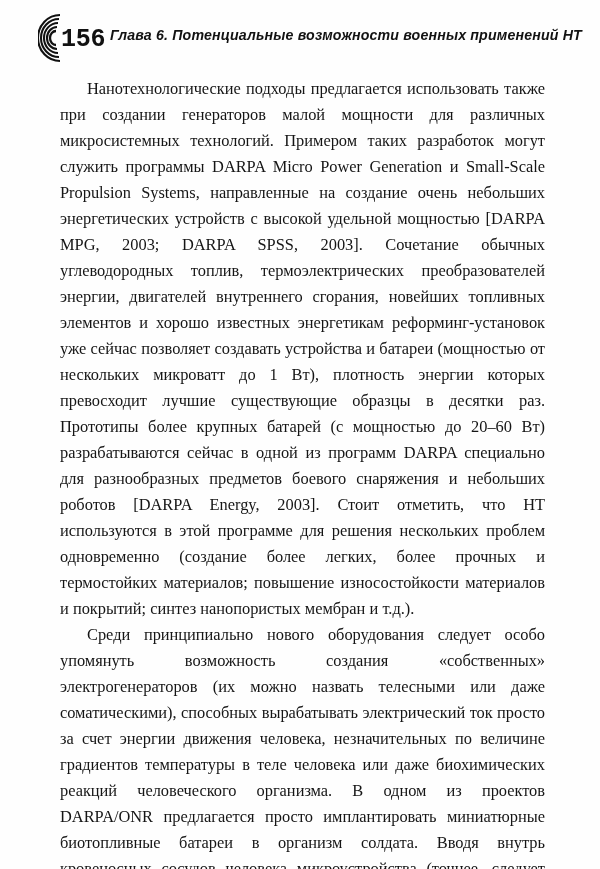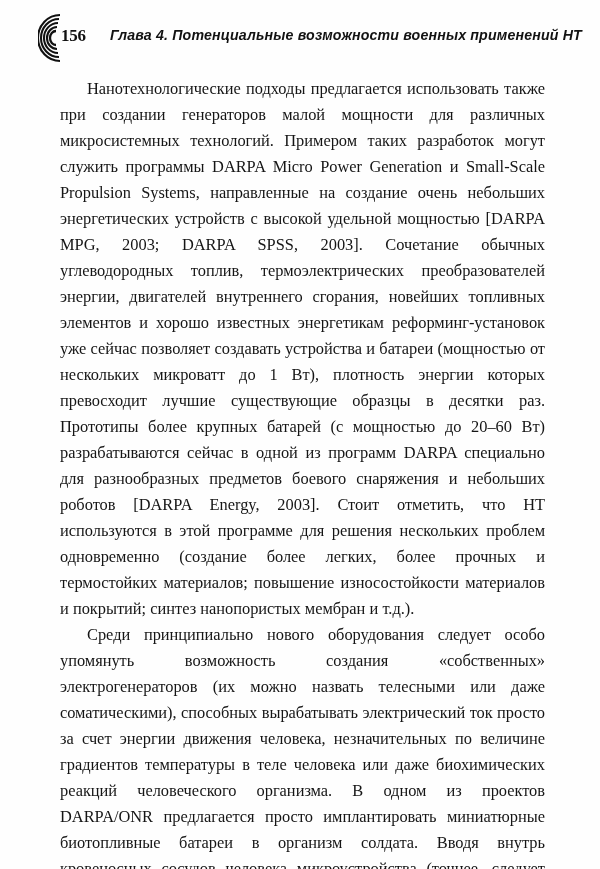--- a/index.html
+++ b/index.html
@@ -39,23 +39,23 @@
     top: 13px;
     width: 46px;
     height: 50px;
   }
   .head-logo svg { display: block; }
 
   .page-number {
     position: absolute;
     left: 61px;
     top: 27px;
-    font-family: Liberation Serif, serif;
+    font-family: Liberation Mono, monospace;
     font-weight: bold;
-    font-size: 17px;
+    font-size: 25px;
     letter-spacing: -0.2px;
     color: #111;
     line-height: 1;
   }
 
   .chapter-title {
     position: absolute;
     left: 110px;
     top: 28px;
     font-family: "Liberation Sans", "DejaVu Sans", sans-serif;
@@ -108,21 +108,21 @@
           <path d="M21 6 A18 19 0 0 0 21 44" stroke-width="2.1"></path>
           <path d="M20 10 A14 15 0 0 0 20 40" stroke-width="2.1"></path>
           <path d="M19 14 A10 11 0 0 0 19 36" stroke-width="2.1"></path>
           <path d="M18 18 A6 7 0 0 0 18 32" stroke-width="2.3"></path>
         </g>
       </svg>
     </span>
 
     <span class="page-number">156</span>
 
-    <span class="chapter-title">Глава 4. Потенциальные возможности военных применений НТ</span>
+    <span class="chapter-title">Глава 6. Потенциальные возможности военных применений НТ</span>
   </div>
 
   <div class="body-text">
     <p class="para">Нанотехнологические подходы предлагается использовать также при создании генераторов малой мощности для различных микросистемных технологий. Примером таких разработок могут служить программы DARPA Micro Power Generation и Small-Scale Propulsion Systems, направленные на создание очень небольших энергетических устройств с высокой удельной мощностью [DARPA MPG, 2003; DARPA SPSS, 2003]. Сочетание обычных углеводородных топлив, термоэлектрических преобразователей энергии, двигателей внутреннего сгорания, новейших топливных элементов и хорошо известных энергетикам реформинг-установок уже сейчас позволяет создавать устройства и батареи (мощностью от нескольких микроватт до 1 Вт), плотность энергии которых превосходит лучшие существующие образцы в десятки раз. Прототипы более крупных батарей (с мощностью до 20–60 Вт) разрабатываются сейчас в одной из программ DARPA специально для разнообразных предметов боевого снаряжения и небольших роботов [DARPA Energy, 2003]. Стоит отметить, что НТ используются в этой программе для решения нескольких проблем одновременно (создание более легких, более прочных и термостойких материалов; повышение износостойкости материалов и покрытий; синтез нанопористых мембран и т.д.).</p>
     <p class="para">Среди принципиально нового оборудования следует особо упомянуть возможность создания «собственных» электрогенераторов (их можно назвать телесными или даже соматическими), способных вырабатывать электрический ток просто за счет энергии движения человека, незначительных по величине градиентов температуры в теле человека или даже биохимических реакций человеческого организма. В одном из проектов DARPA/ONR предлагается просто имплантировать миниатюрные биотопливные батареи в организм солдата. Вводя внутрь кровеносных сосудов человека микроустройства (точнее, следует говорить о «монтаже» на стенках сосудов), в которых может происходить окисление глюкозы и восстановление кислорода (на специально сконструированных катодах и анодах соответственно), уже сейчас удается выработать в лабораторных условиях более 1 мкВт энергии в течение недели. Такие топливные системы и элементы могут применяться для питания микродатчиков, микроприводов и телеметрических систем слежения, введенных в организмы растений, животных и человека [DARPA Energy, 2002; Mano et al., 2002].</p>
 
   </div>
 
 </div>
 

